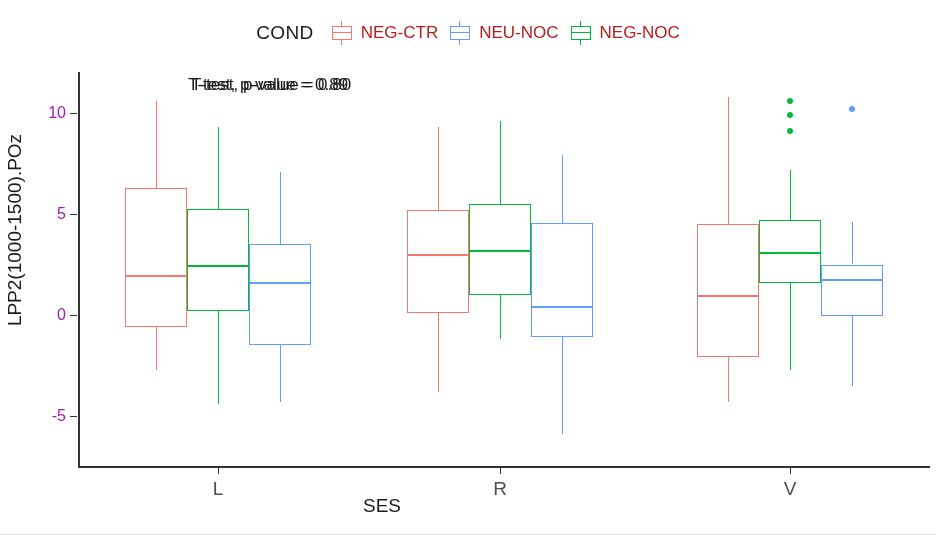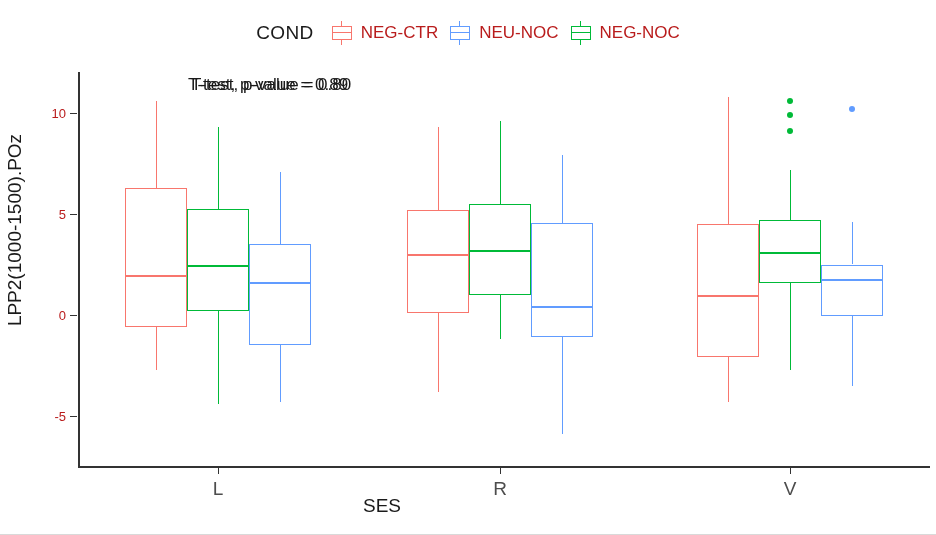--- a/index.html
+++ b/index.html
@@ -149,22 +149,22 @@
     width: 7px;
     height: 0;
     border-top: 1.6px solid #333333;
     left: 70px;
   }
   .y-tick-label {
     position: absolute;
     right: 0;
     width: 60px;
     text-align: right;
-    font-size: 13px;
-    color: #b91c1c;
+    font-size: 16px;
+    color: #a21caf;
     transform: translateY(-50%);
   }
   .x-tick-mark {
     position: absolute;
     top: 467px;
     width: 0;
     height: 7px;
     border-left: 1.6px solid #333333;
   }
   .x-tick-label {

